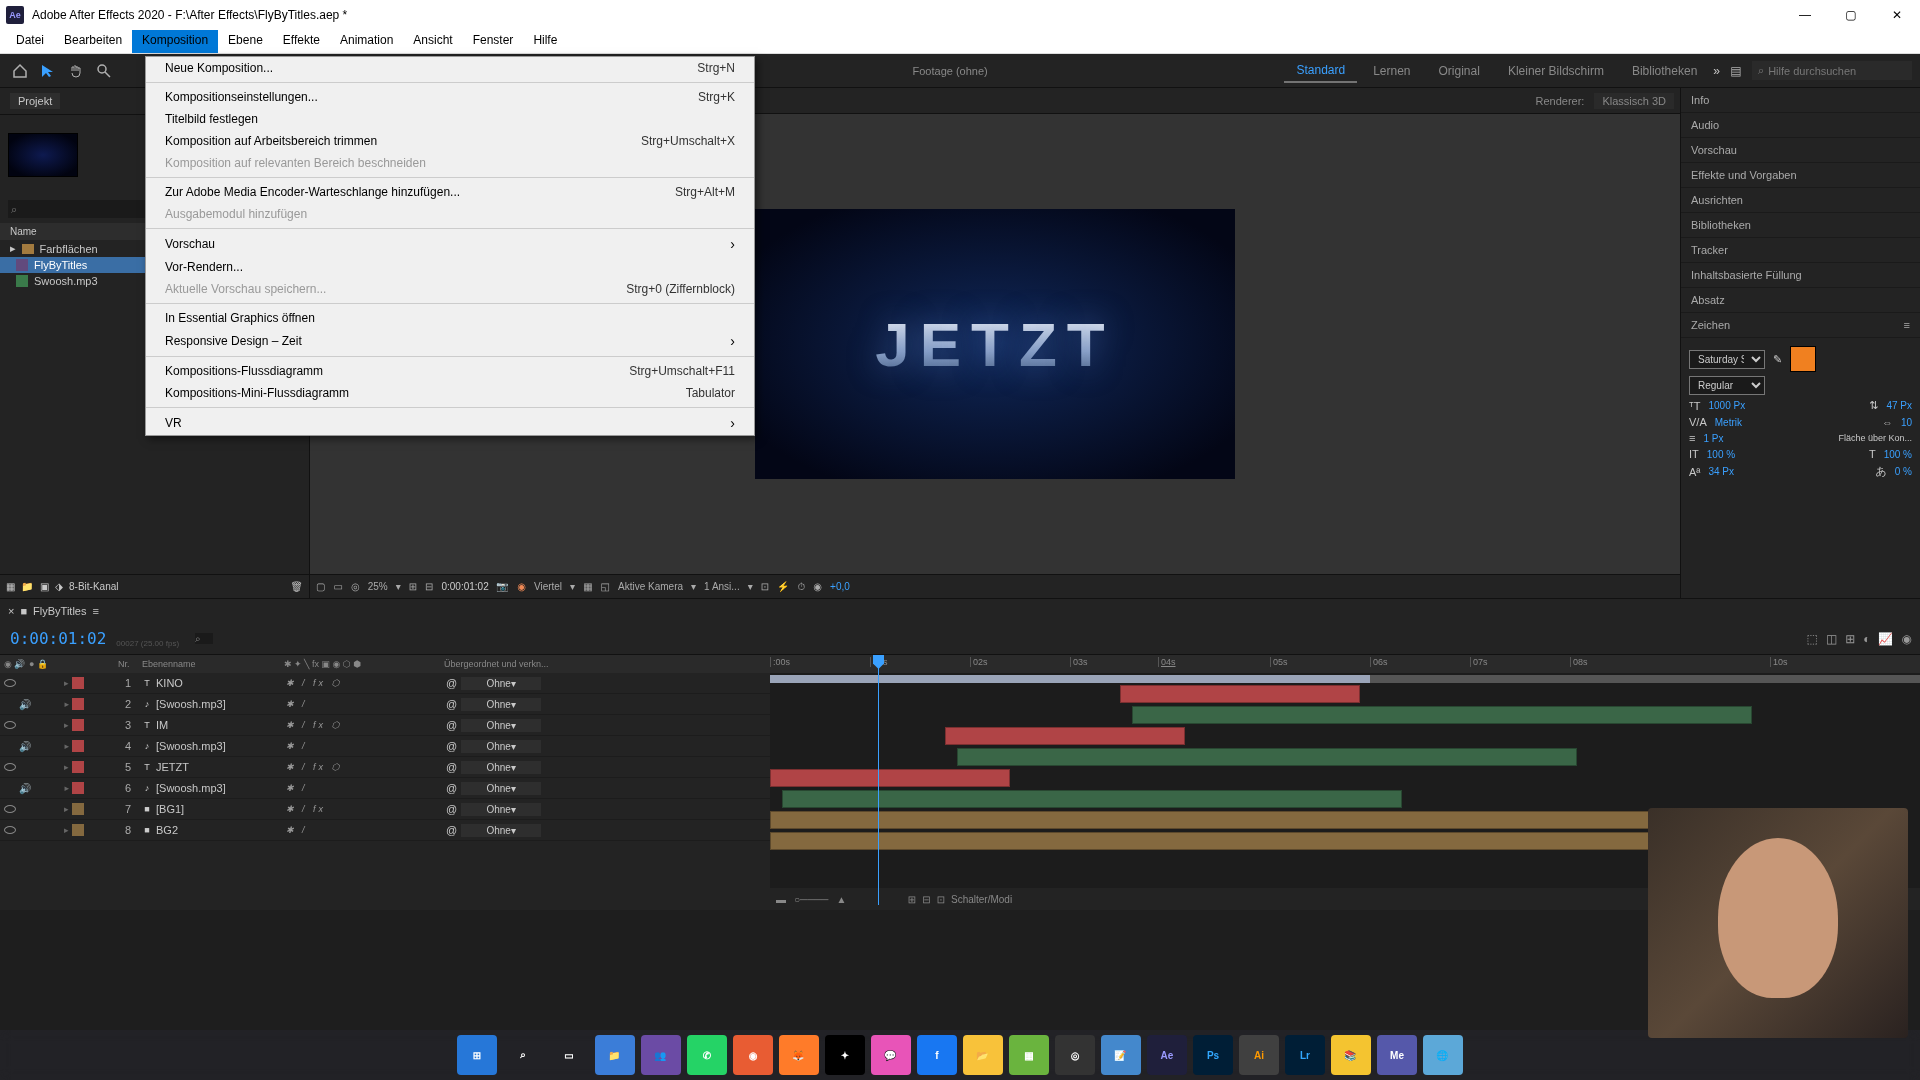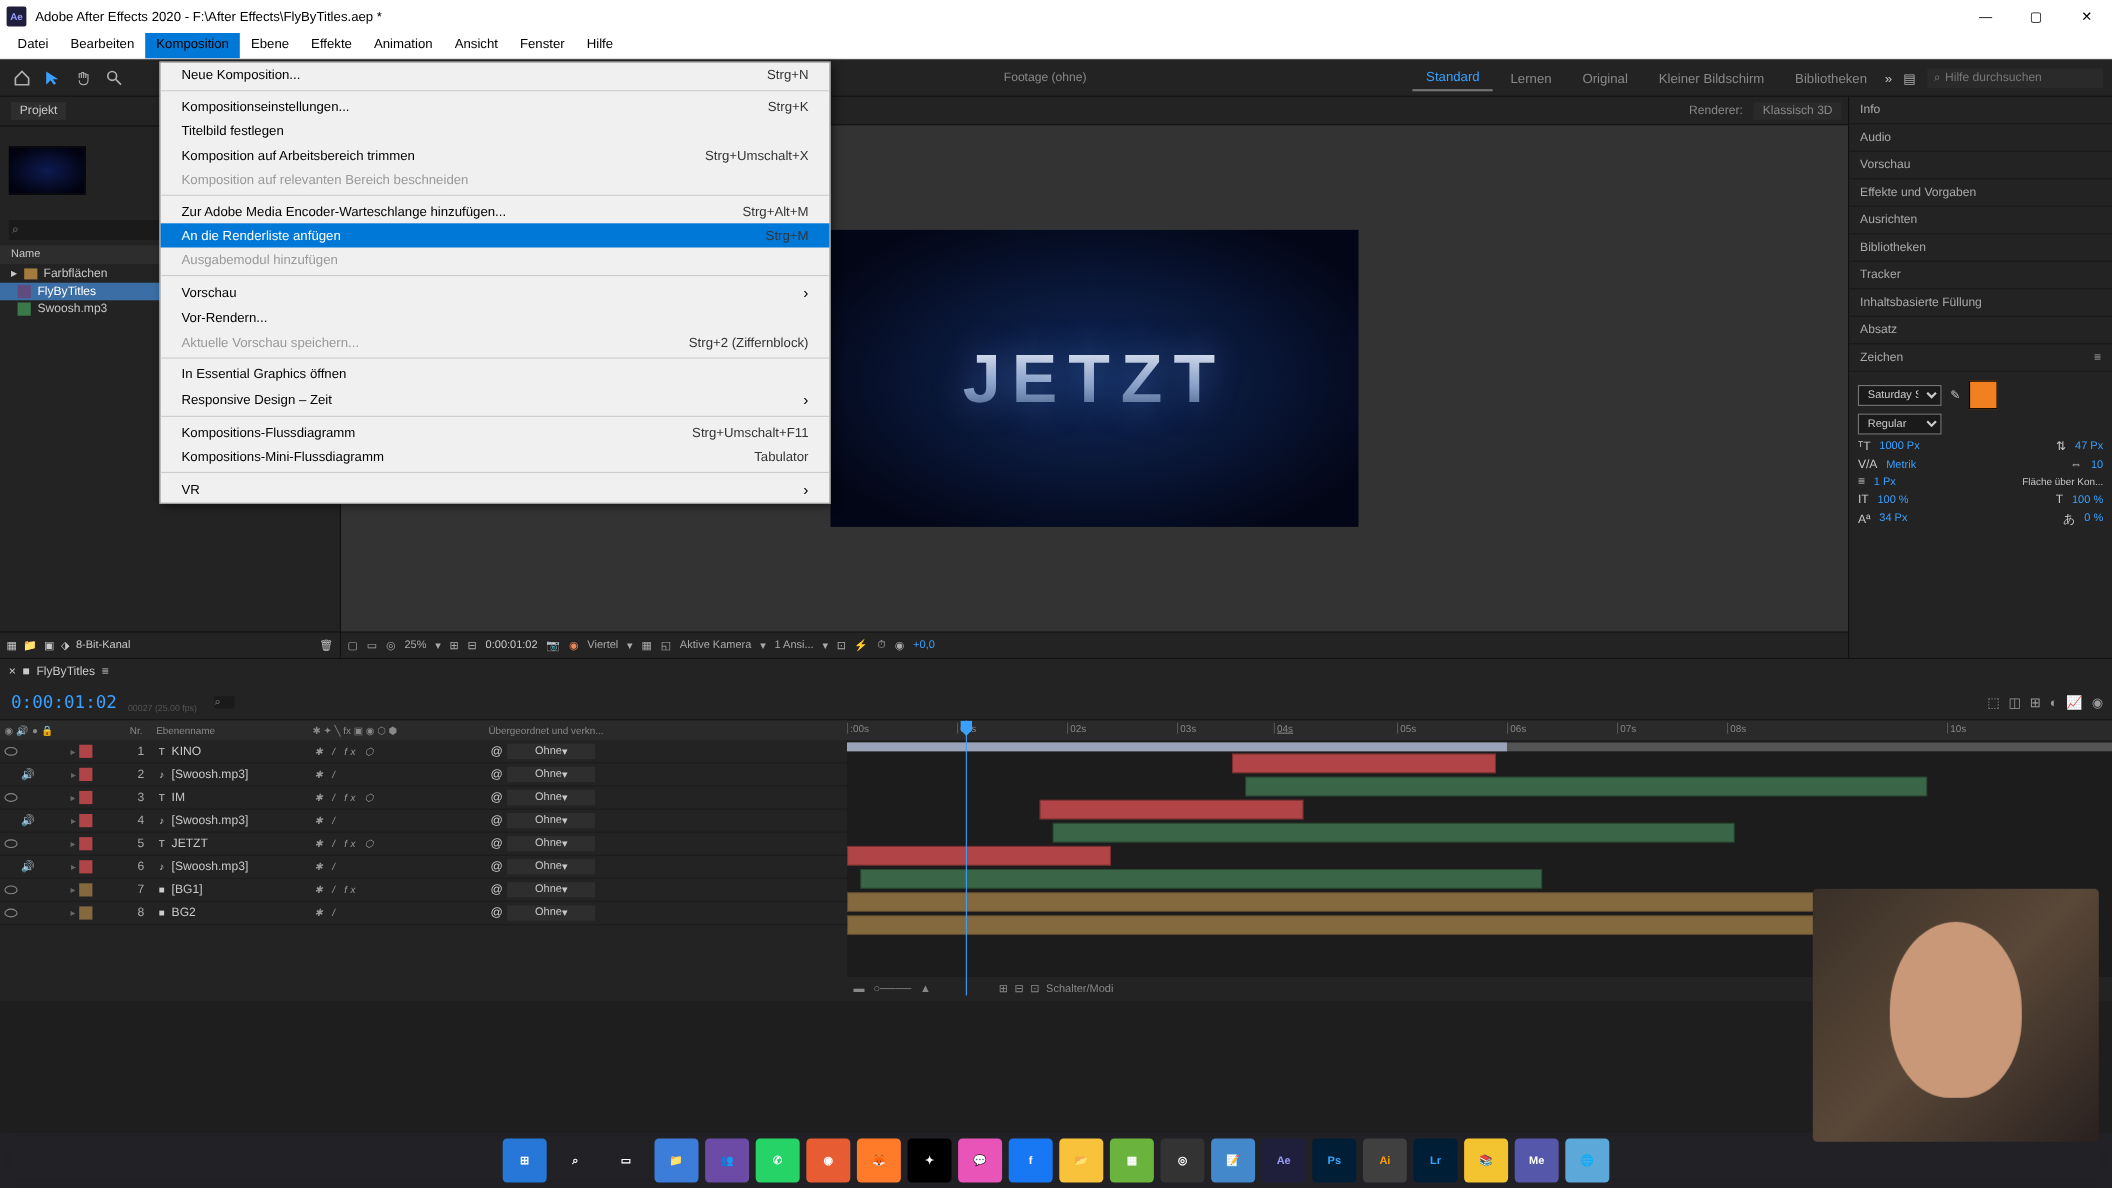--- a/index.html
+++ b/index.html
@@ -322,37 +322,33 @@
       <span class="shortcut">Strg+Umschalt+X</span>
     </div>
     <div class="dd-item disabled">
       <span>Komposition auf relevanten Bereich beschneiden</span>
     </div>
     <div class="dd-sep"></div>
     <div class="dd-item">
       <span>Zur Adobe Media Encoder-Warteschlange hinzufügen...</span>
       <span class="shortcut">Strg+Alt+M</span>
     </div>
-    <div class="dd-item highlighted">
-      <span>An die Renderliste anfügen</span>
-      <span class="shortcut">Strg+M</span>
-    </div>
     <div class="dd-item disabled">
       <span>Ausgabemodul hinzufügen</span>
     </div>
     <div class="dd-sep"></div>
     <div class="dd-item dd-sub">
       <span>Vorschau</span>
     </div>
     <div class="dd-item">
       <span>Vor-Rendern...</span>
     </div>
     <div class="dd-item disabled">
       <span>Aktuelle Vorschau speichern...</span>
-      <span class="shortcut">Strg+2 (Ziffernblock)</span>
+      <span class="shortcut">Strg+0 (Ziffernblock)</span>
     </div>
     <div class="dd-sep"></div>
     <div class="dd-item">
       <span>In Essential Graphics öffnen</span>
     </div>
     <div class="dd-item dd-sub">
       <span>Responsive Design – Zeit</span>
     </div>
     <div class="dd-sep"></div>
     <div class="dd-item">

